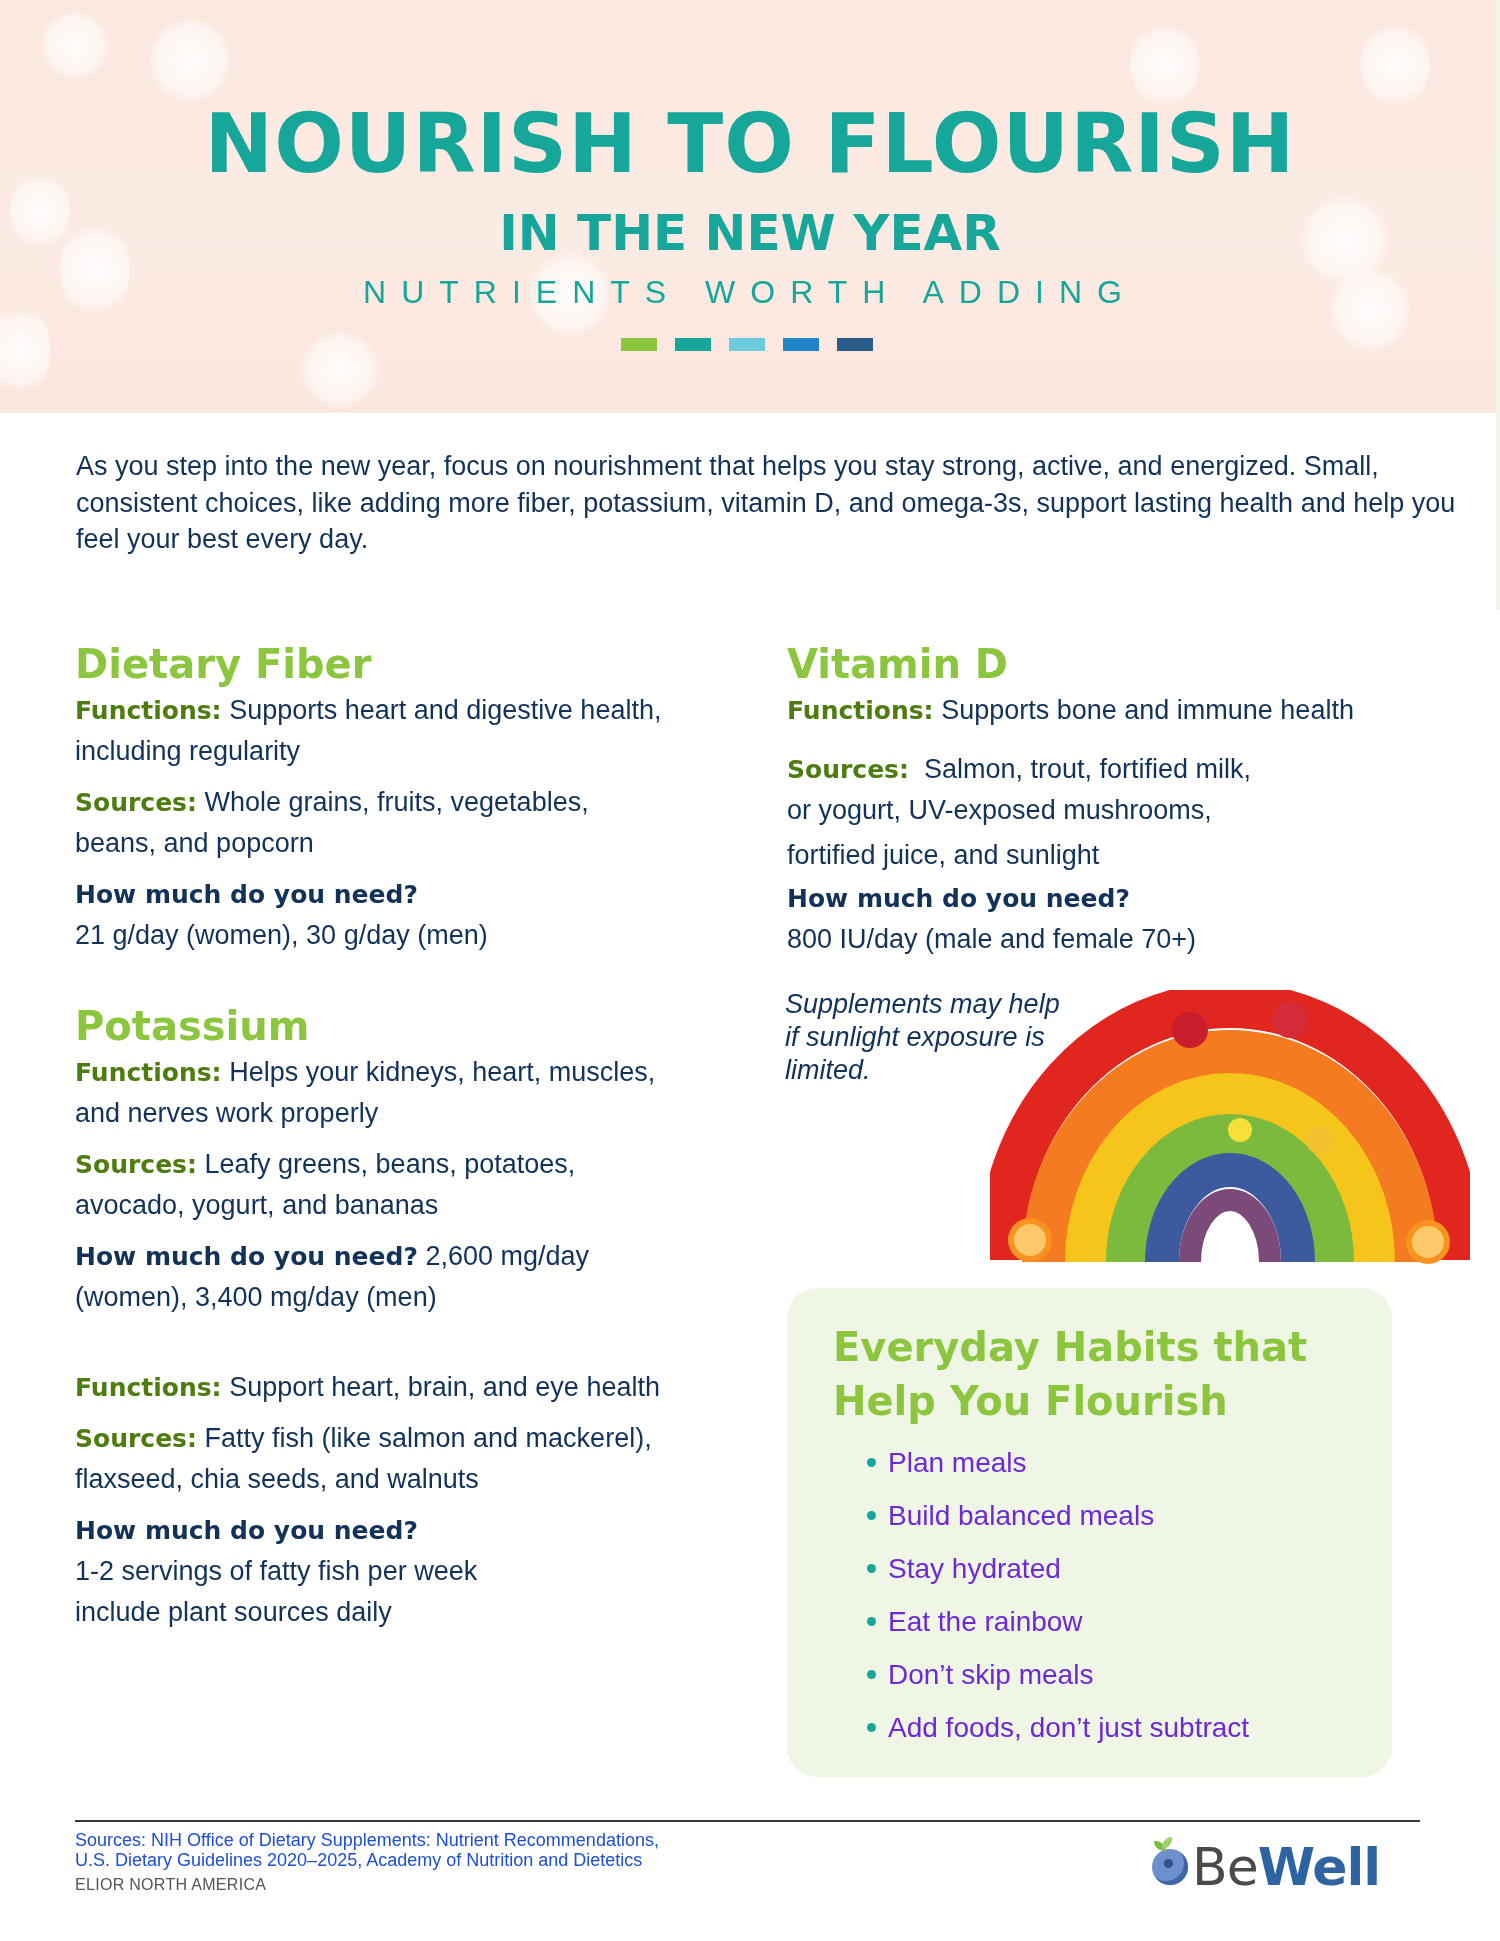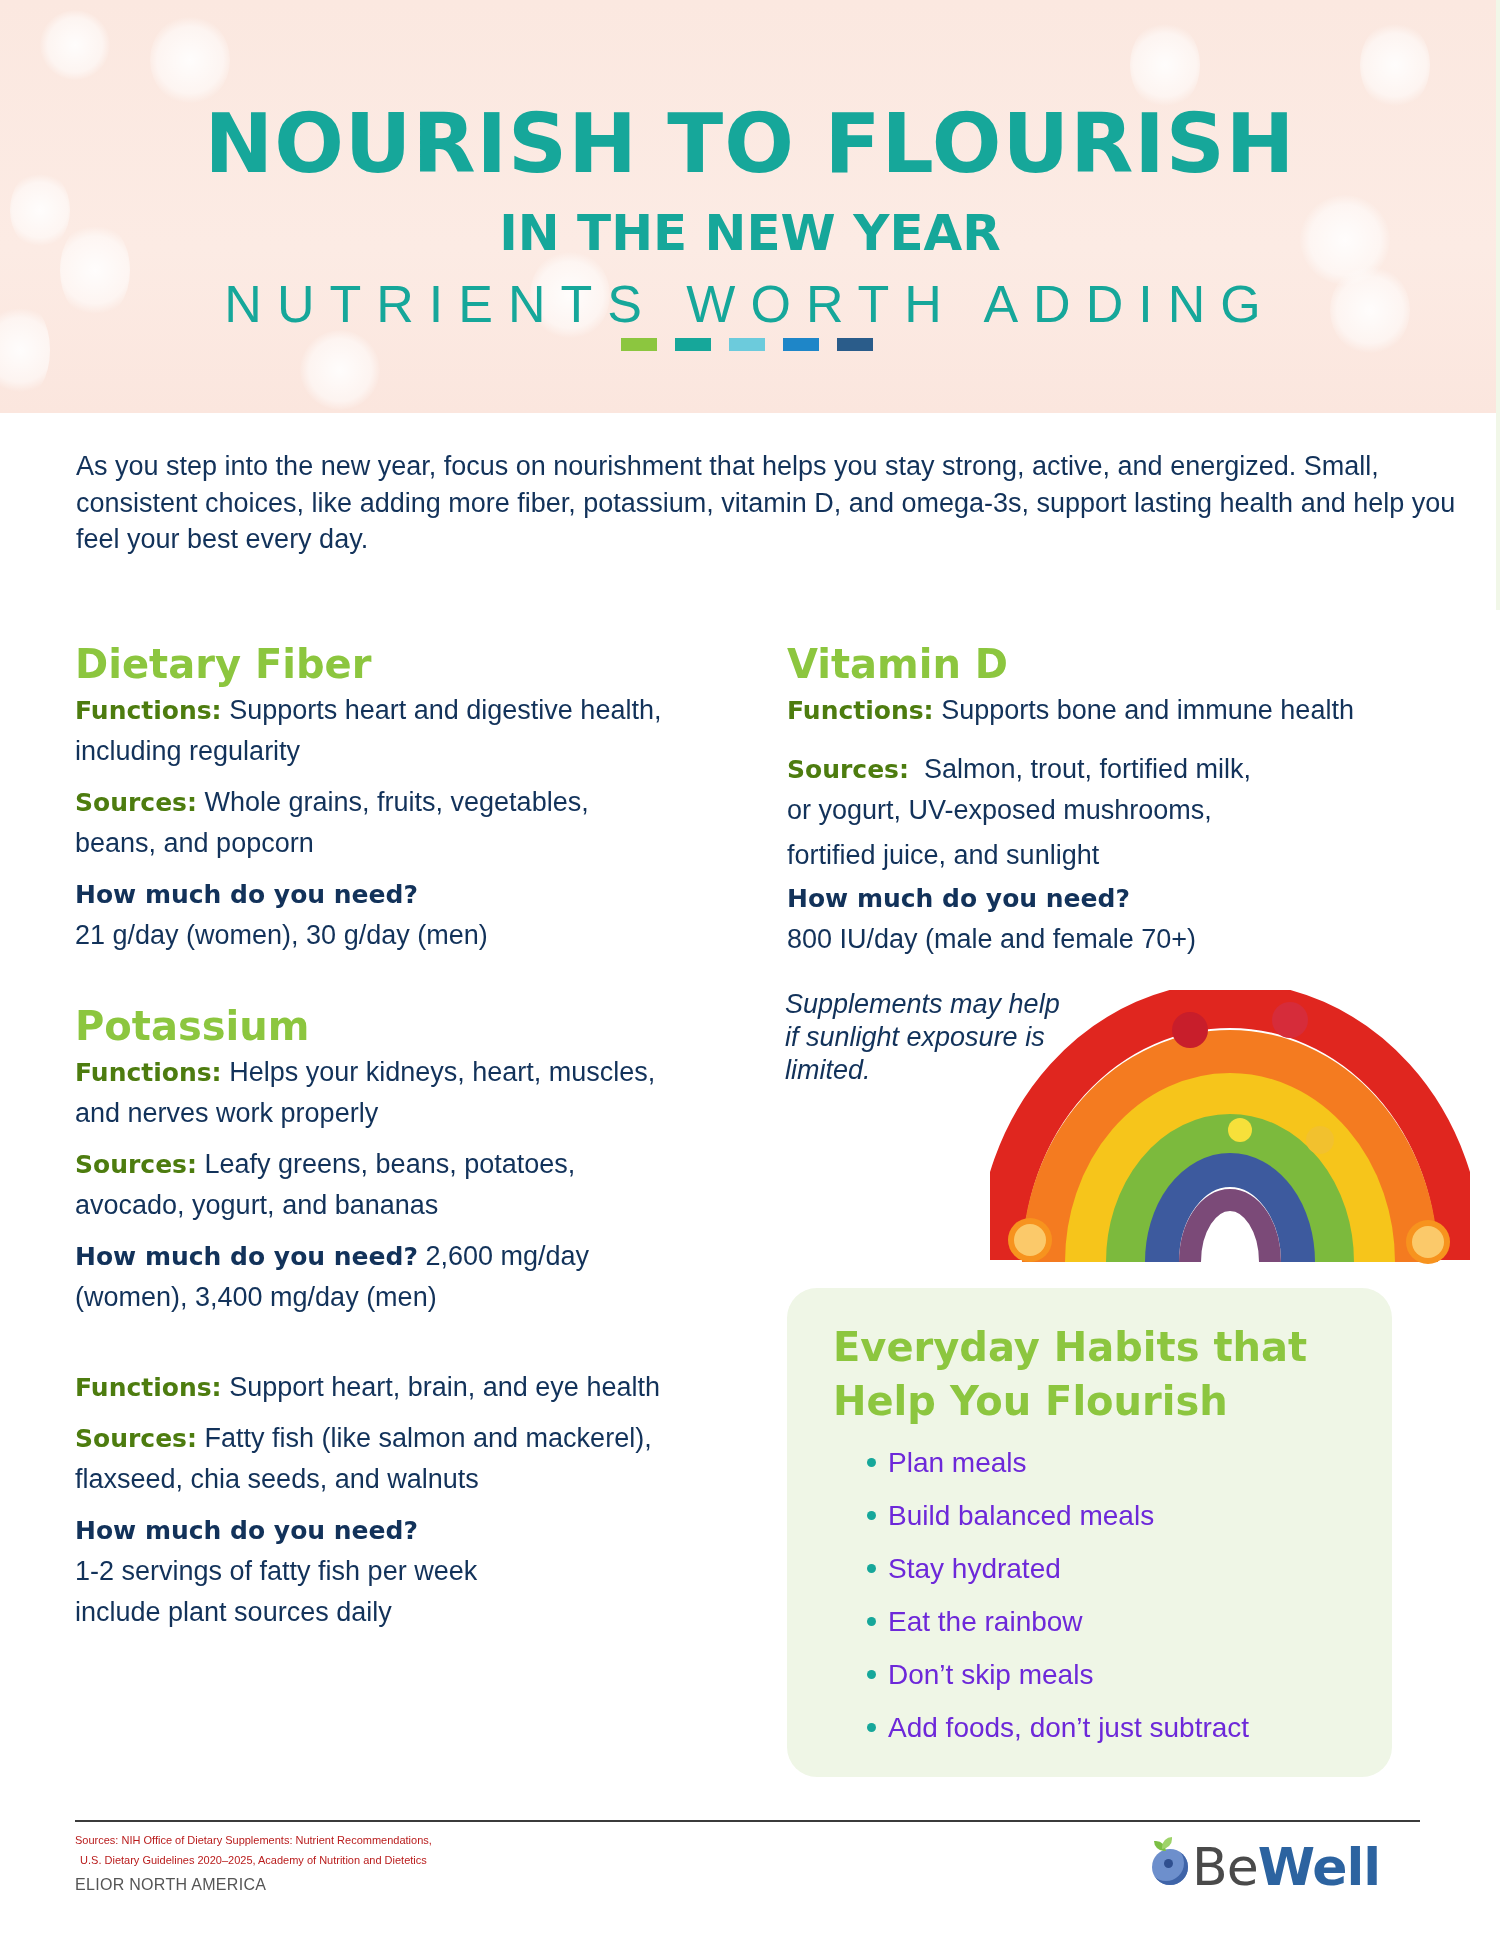--- a/index.html
+++ b/index.html
@@ -12,21 +12,21 @@
     background: linear-gradient(180deg, #fbe8e0 0%, #fcebe4 60%, #fbe6de 100%);
     overflow: hidden;
   }
   .bokeh { position: absolute; border-radius: 50%; background: radial-gradient(circle, rgba(255,255,255,0.9) 0%, rgba(255,255,255,0.55) 55%, rgba(255,255,255,0) 72%); }
   .title {
     position: absolute; left: 0; width: 1500px; text-align: center;
     color: #16a79a; font-family: "DejaVu Sans", sans-serif; font-weight: bold;
   }
   .title-main { top: 96px; font-size: 82px; letter-spacing: 1px; }
   .title-sub { top: 204px; font-size: 50px; }
-  .title-tag { top: 274px; font-size: 52px; font-weight: normal; letter-spacing: 15px; font-family: "Liberation Sans", sans-serif; }
+  .title-tag { top: 274px; font-size: 32px; font-weight: normal; letter-spacing: 15px; font-family: "Liberation Sans", sans-serif; }
   .color-bars { position: absolute; top: 338px; left: 621px; display: flex; gap: 18px; }
   .color-bars span { display: block; width: 36px; height: 13px; }
 
   .edge-strip { position: absolute; left: 1496px; top: 0; width: 4px; height: 610px; background: #f1f7e8; }
 
   .intro {
     position: absolute; left: 76px; top: 448px; width: 1400px;
     font-size: 27px; line-height: 36.5px; color: #12325a;
   }
 
@@ -50,21 +50,21 @@
   }
   .habits-title {
     position: absolute; left: 46px; top: 32px; width: 540px;
     font-family: "DejaVu Sans", sans-serif; font-weight: bold; font-size: 40px; line-height: 54px; color: #8cc63f;
   }
   .habits-list { position: absolute; left: 80px; top: 148px; list-style: none; }
   .habits-list li { font-size: 28px; line-height: 53px; color: #6d28d9; display: flex; align-items: center; }
   .bullet { display: inline-block; width: 9px; height: 9px; border-radius: 50%; background: #16a79a; margin-right: 12px; }
 
   .footer-rule { position: absolute; left: 75px; top: 1820px; width: 1345px; height: 2px; background: #3b3b3b; }
-  .footer-src { position: absolute; left: 75px; top: 1830px; font-size: 11px; line-height: 20px; color: #b91c1c; text-align: center; }
+  .footer-src { position: absolute; left: 75px; top: 1830px; font-size: 18px; line-height: 20px; color: #1d4ed8; }
   .footer-org { position: absolute; left: 75px; top: 1876px; font-size: 16px; color: #555; letter-spacing: 0.3px; }
 
   .logo { position: absolute; left: 1152px; top: 1842px; height: 50px; display: flex; align-items: center; }
   .berry { position: relative; width: 36px; height: 36px; border-radius: 50%; background: #6d8fcc; box-shadow: inset -4px -4px 0 #3f64a8; margin-right: 4px; }
   .berry .leaf1 { position: absolute; left: 2px; top: -8px; width: 12px; height: 10px; background: #7bbf44; border-radius: 0 10px 0 10px; }
   .berry .leaf2 { position: absolute; left: 10px; top: -12px; width: 10px; height: 12px; background: #9ed36a; border-radius: 10px 0 10px 0; }
   .berry .crown { position: absolute; left: 12px; top: 10px; width: 9px; height: 9px; background: #2f4f8f; border-radius: 50%; }
   .logo-be { font-family: "DejaVu Sans", sans-serif; font-size: 52px; font-weight: normal; color: #4a4a4a; letter-spacing: -1px; }
   .logo-well { font-family: "DejaVu Sans", sans-serif; font-size: 52px; font-weight: bold; color: #2c63a0; letter-spacing: -1px; }
 </style>

